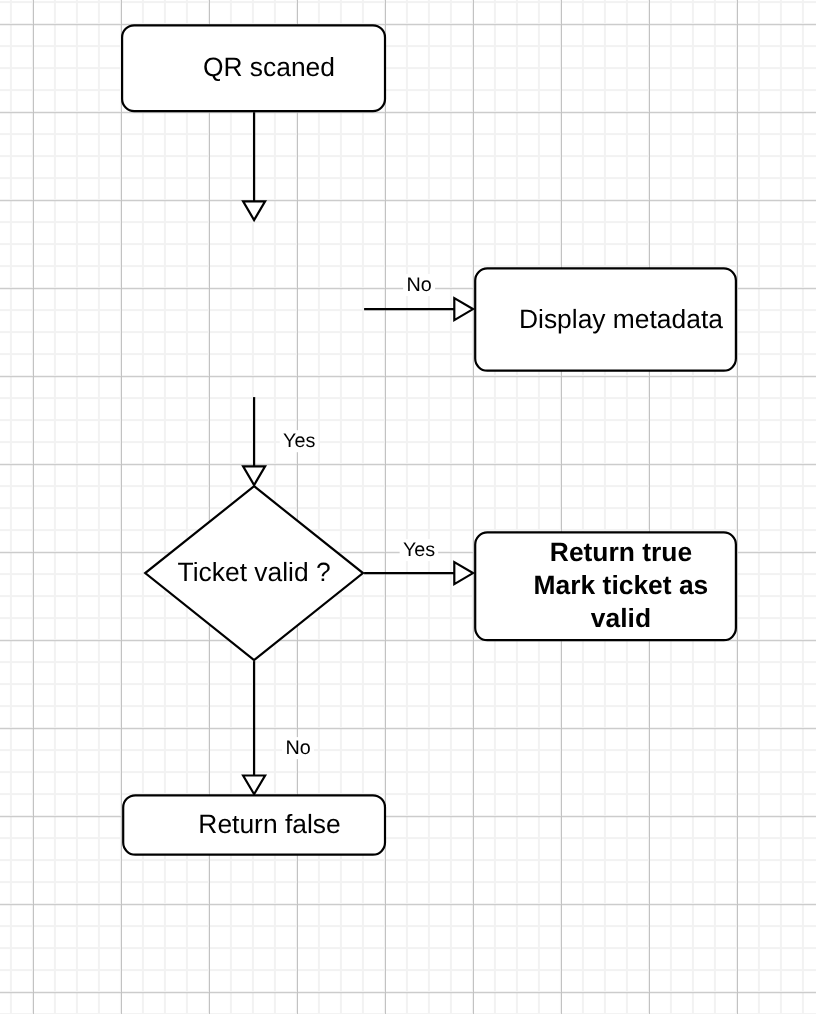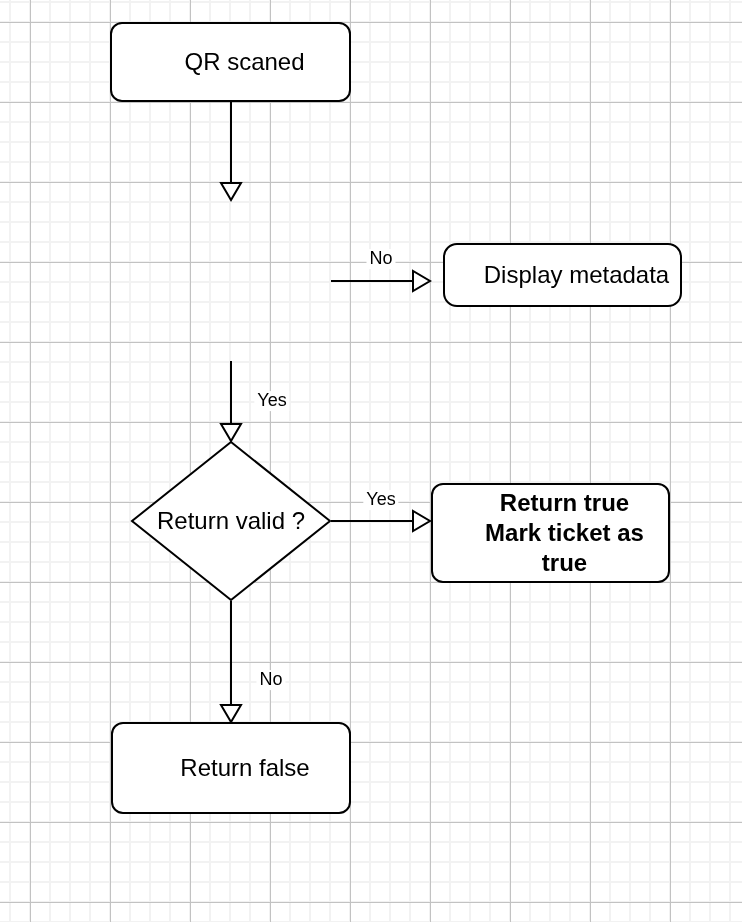--- a/index.html
+++ b/index.html
@@ -112,37 +112,37 @@
       <line x1="231" y1="601" x2="231" y2="705"></line>
       <polygon points="221,705 241,705 231,722"></polygon>
     </g>
   </svg>
 
   <div class="node rect" style="left:110px; top:22px; width:241px; height:80px;">
     <span class="label">QR scaned</span>
   </div>
 
 
-  <div class="node rect" style="left:443px; top:243px; width:239px; height:64px;border-radius:14px;">
+  <div class="node rect" style="left:431px; top:243px; width:239px; height:95px;">
     <span class="label">Display metadata</span>
   </div>
 
   <div class="node diamond" style="left:131px; top:441px; width:200px; height:160px;">
     <svg viewBox="0 0 200 160" preserveAspectRatio="none">
       <polygon points="100,1 199,80 100,159 1,80"></polygon>
     </svg>
-    <span class="label">Return valid ?</span>
+    <span class="label">Ticket valid ?</span>
   </div>
 
   <div class="node rect" style="left:431px; top:483px; width:239px; height:100px;font-weight:bold;">
     <span class="label">Return true</span>
-    <span class="label">Mark ticket as true</span>
+    <span class="label">Mark ticket as valid</span>
   </div>
 
-  <div class="node rect" style="left:111px; top:722px; width:240px; height:92px;justify-content:center;">
+  <div class="node rect" style="left:111px; top:722px; width:240px; height:56px;justify-content:center;">
     <span class="label">Return false</span>
   </div>
 
   <span class="edge-label" style="left:381px; top:259px;">No</span>
   <span class="edge-label" style="left:272px; top:401px;">Yes</span>
   <span class="edge-label" style="left:381px; top:500px;">Yes</span>
   <span class="edge-label" style="left:271px; top:680px;">No</span>
 
 </div>
 

